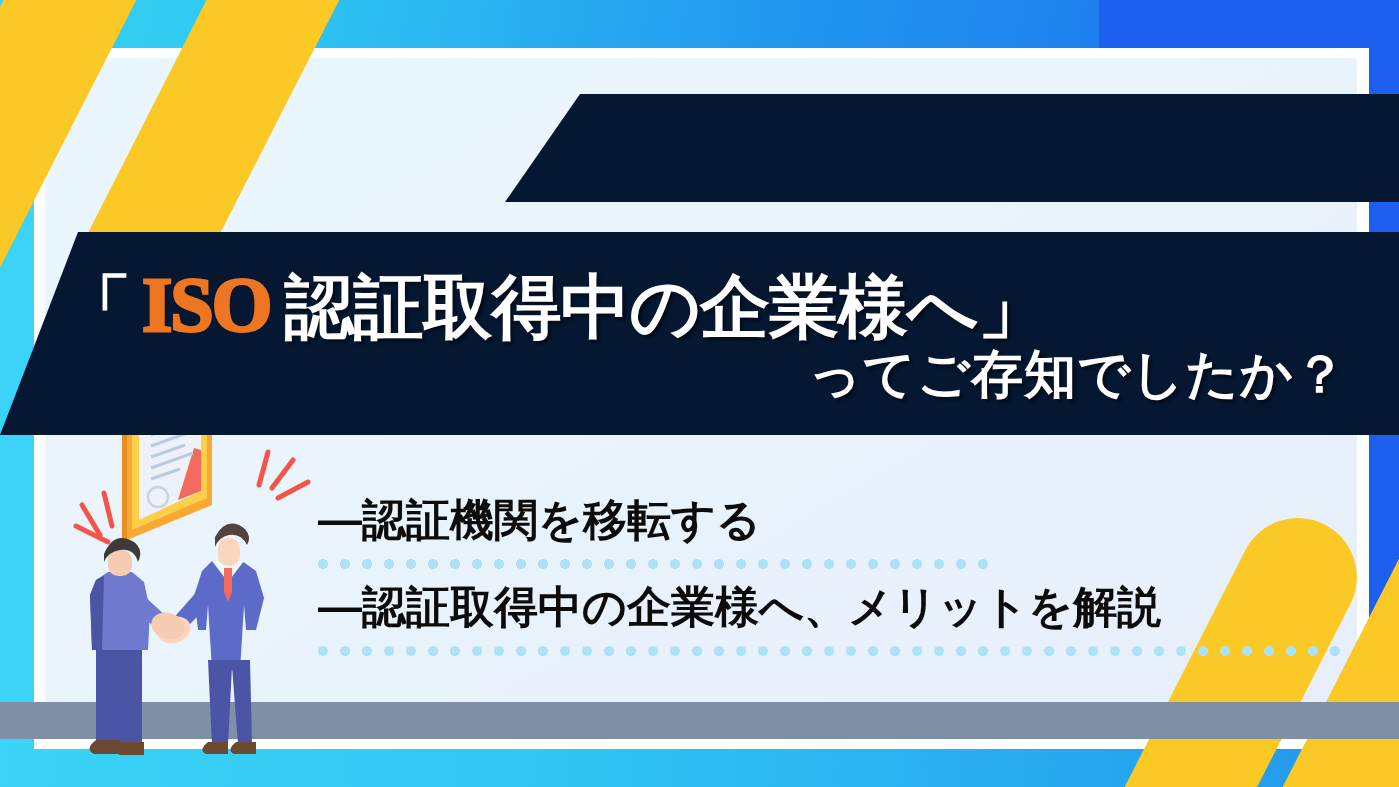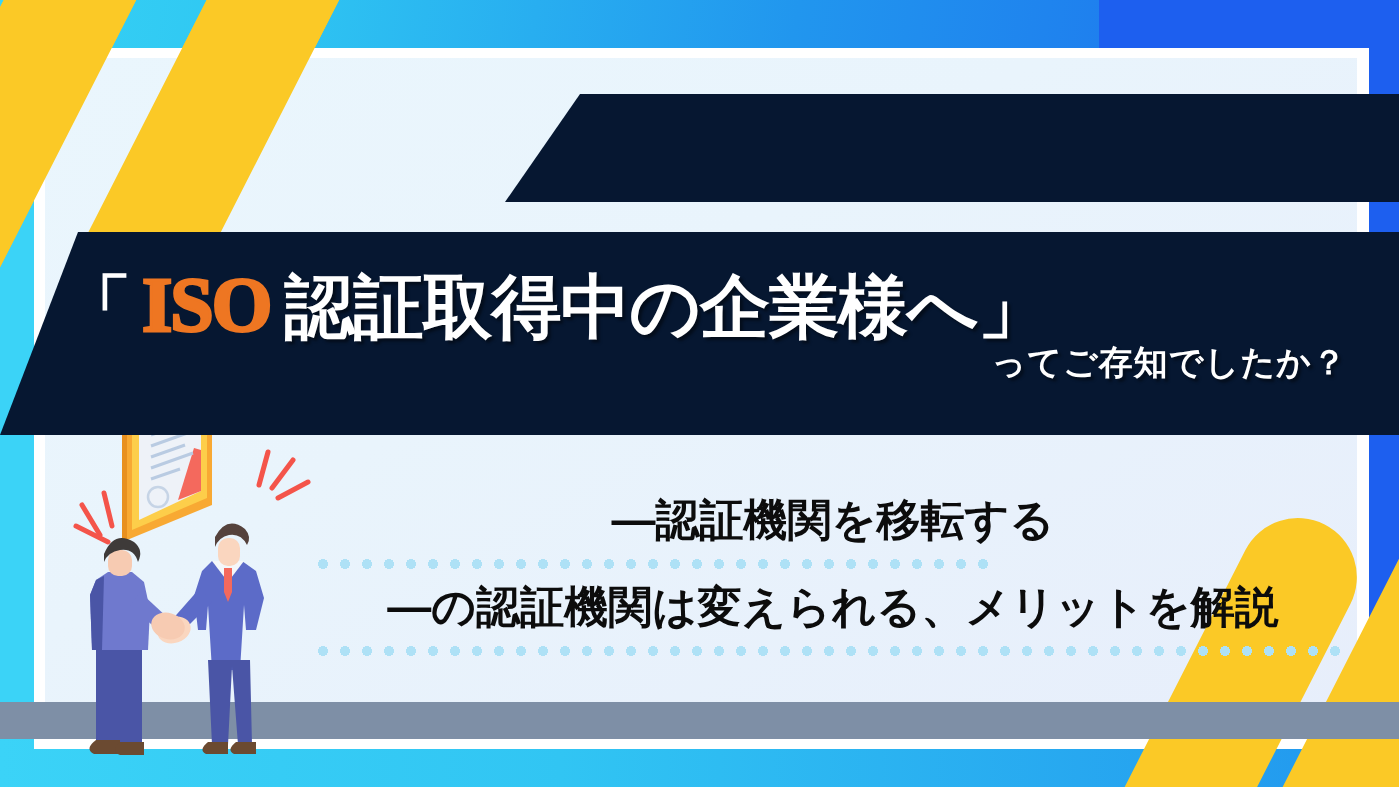--- a/index.html
+++ b/index.html
@@ -104,40 +104,39 @@
   }
   .t-jp{
     color:#FFFFFF;font-size:70px;font-weight:bold;line-height:1;
     letter-spacing:-1px;
     text-shadow:3px 3px 3px rgba(0,0,0,.45);
   }
   .title-sub{
     position:absolute;
     right:52px;top:108px;
     color:#FFFFFF;
-    font-size:34px;font-weight:bold;
+    font-size:52px;font-weight:bold;
     letter-spacing:1px;
     white-space:nowrap;
     text-shadow:3px 3px 3px rgba(0,0,0,.45);
   }
 
   
   .bullets{
     position:absolute;
     left:318px;top:492px;
     width:1030px;
   }
   .bullet-line{
     color:#0C0C0C;
     font-size:44px;
     font-weight:bold;
     letter-spacing:0px;
     white-space:nowrap;
     line-height:1.25;
-    text-align:center;
   }
   .bullet-line.small{ font-size:44px; }
   .dots{
     height:10px;
     margin:12px 0 10px 0;
     background-image:radial-gradient(circle 5px at 5px 5px,#AEE1F6 99%,transparent 100%);
     background-size:22px 10px;
     background-repeat:repeat-x;
   }
   .dots.w1{ width:682px; }
@@ -244,17 +243,17 @@
       <span class="t-brk">「</span>
       <span class="t-iso">ISO</span>
       <span class="t-jp">認証取得中の企業様へ」</span>
     </div>
     <div class="title-sub">ってご存知でしたか？</div>
   </div>
 
   <div class="bullets">
     <div class="bullet-line">—認証機関を移転する</div>
     <div class="dots w1"></div>
-    <div class="bullet-line small">—の認証機関は変えられる、メリットを解説</div>
+    <div class="bullet-line small">—認証取得中の企業様へ、メリットを解説</div>
     <div class="dots w2"></div>
   </div>
 
 </div>
 
 </body></html>

